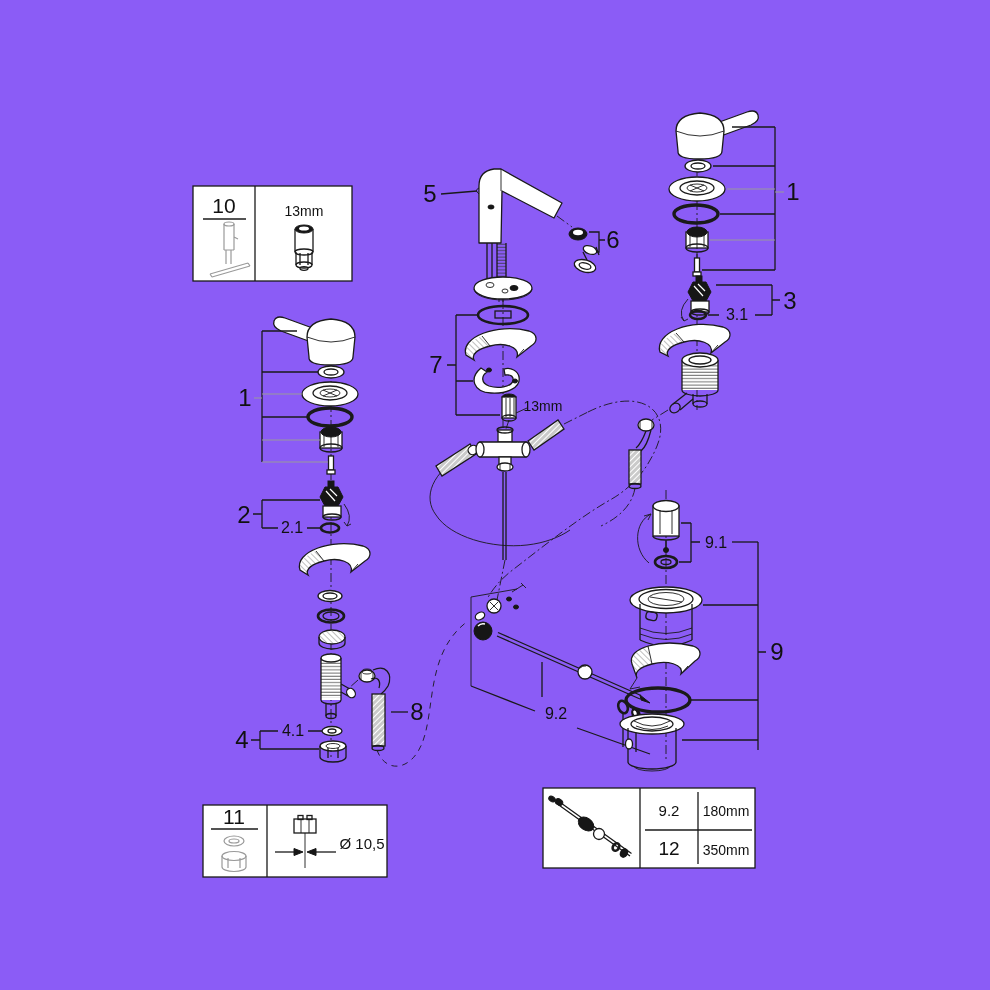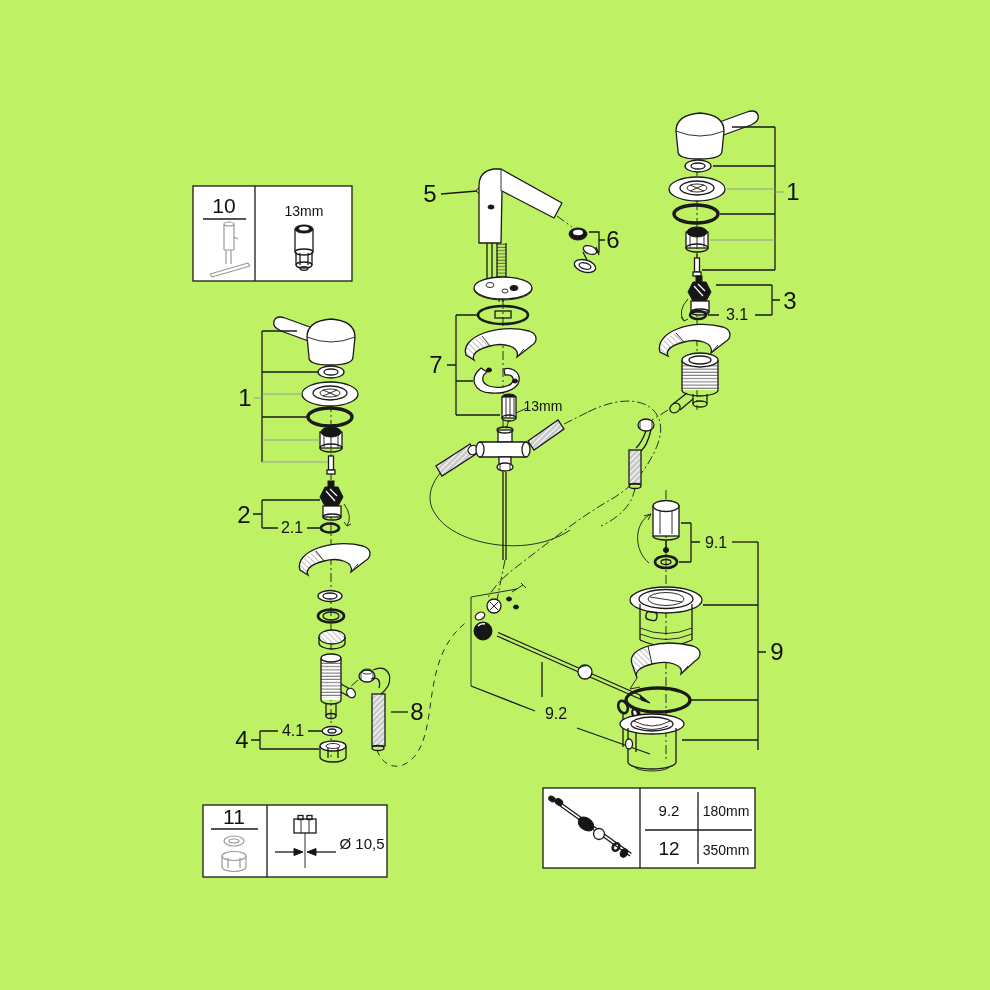--- a/index.html
+++ b/index.html
@@ -1,16 +1,16 @@
 <!DOCTYPE html>
 <html><head>
 <meta charset="utf-8">
 <style>
   html,body{margin:0;padding:0;background:#fff;}
-  .stage{width:990px;height:990px;position:relative;background:#bef264;font-family:"Liberation Sans",sans-serif;}
+  .stage{width:990px;height:990px;position:relative;background:#8b5cf6;font-family:"Liberation Sans",sans-serif;}
   svg text{font-family:"Liberation Sans",sans-serif;fill:#111;}
   .num{font-size:24px;}
   .boxnum{font-size:21px;}
   .sub{font-size:16px;}
   .dim{font-size:14px;}
   .tbl-item{font-size:15px;}
   .tbl-num{font-size:19px;}
   .tbl-dim{font-size:14px;}
   .ln{stroke:#1a1a1a;fill:none;stroke-width:1.3;}
   .lnw{stroke:#1a1a1a;fill:#fff;stroke-width:1.3;}

